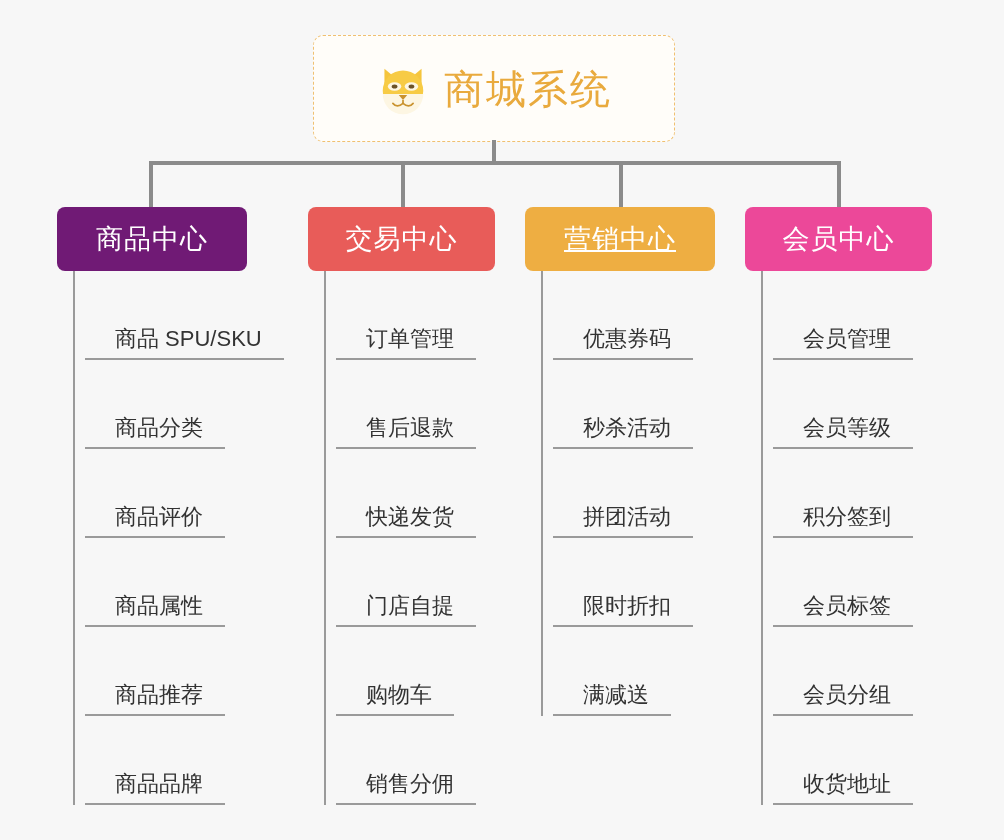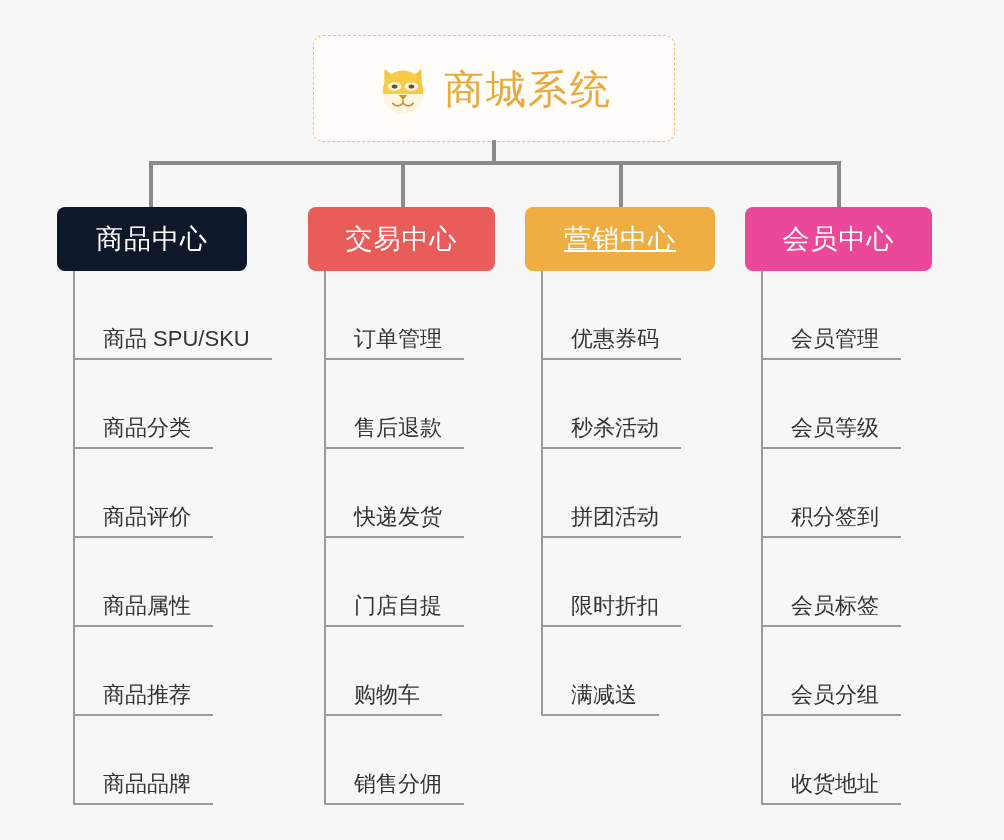--- a/index.html
+++ b/index.html
@@ -96,21 +96,21 @@
     color: #ffffff;
     font-size: 27px;
     letter-spacing: 1px;
     white-space: nowrap;
   }
 
   
   .leaf-list {
     position: relative;
     margin-left: 16px;
-    padding-left: 0;
+    padding-left: 12px;
   }
   .trunk {
     position: absolute;
     left: 0;
     top: 0;
     bottom: 0;
     width: 2px;
     background: #9a9a9a;
   }
   .leaf {
@@ -153,21 +153,21 @@
   </div>
 
   <div class="conn stem-root" style="background: rgb(139, 139, 139);"></div>
   <div class="conn bus" style="background: rgb(139, 139, 139);"></div>
   <div class="conn drop drop-1" style="background: rgb(139, 139, 139);"></div>
   <div class="conn drop drop-2" style="background: rgb(139, 139, 139);"></div>
   <div class="conn drop drop-3" style="background: rgb(139, 139, 139);"></div>
   <div class="conn drop drop-4" style="background: rgb(139, 139, 139);"></div>
 
   <div class="column col-1">
-    <div class="branch-head" style="background: #0f172a;">
+    <div class="branch-head" style="background: #701a75;">
       <span>商品中心</span>
     </div>
     <div class="leaf-list">
       <div class="trunk"></div>
       <div class="leaf">
           <span class="leaf-inner">商品 SPU/SKU</span>
         </div>
       <div class="leaf">
           <span class="leaf-inner">商品分类</span>
         </div>

